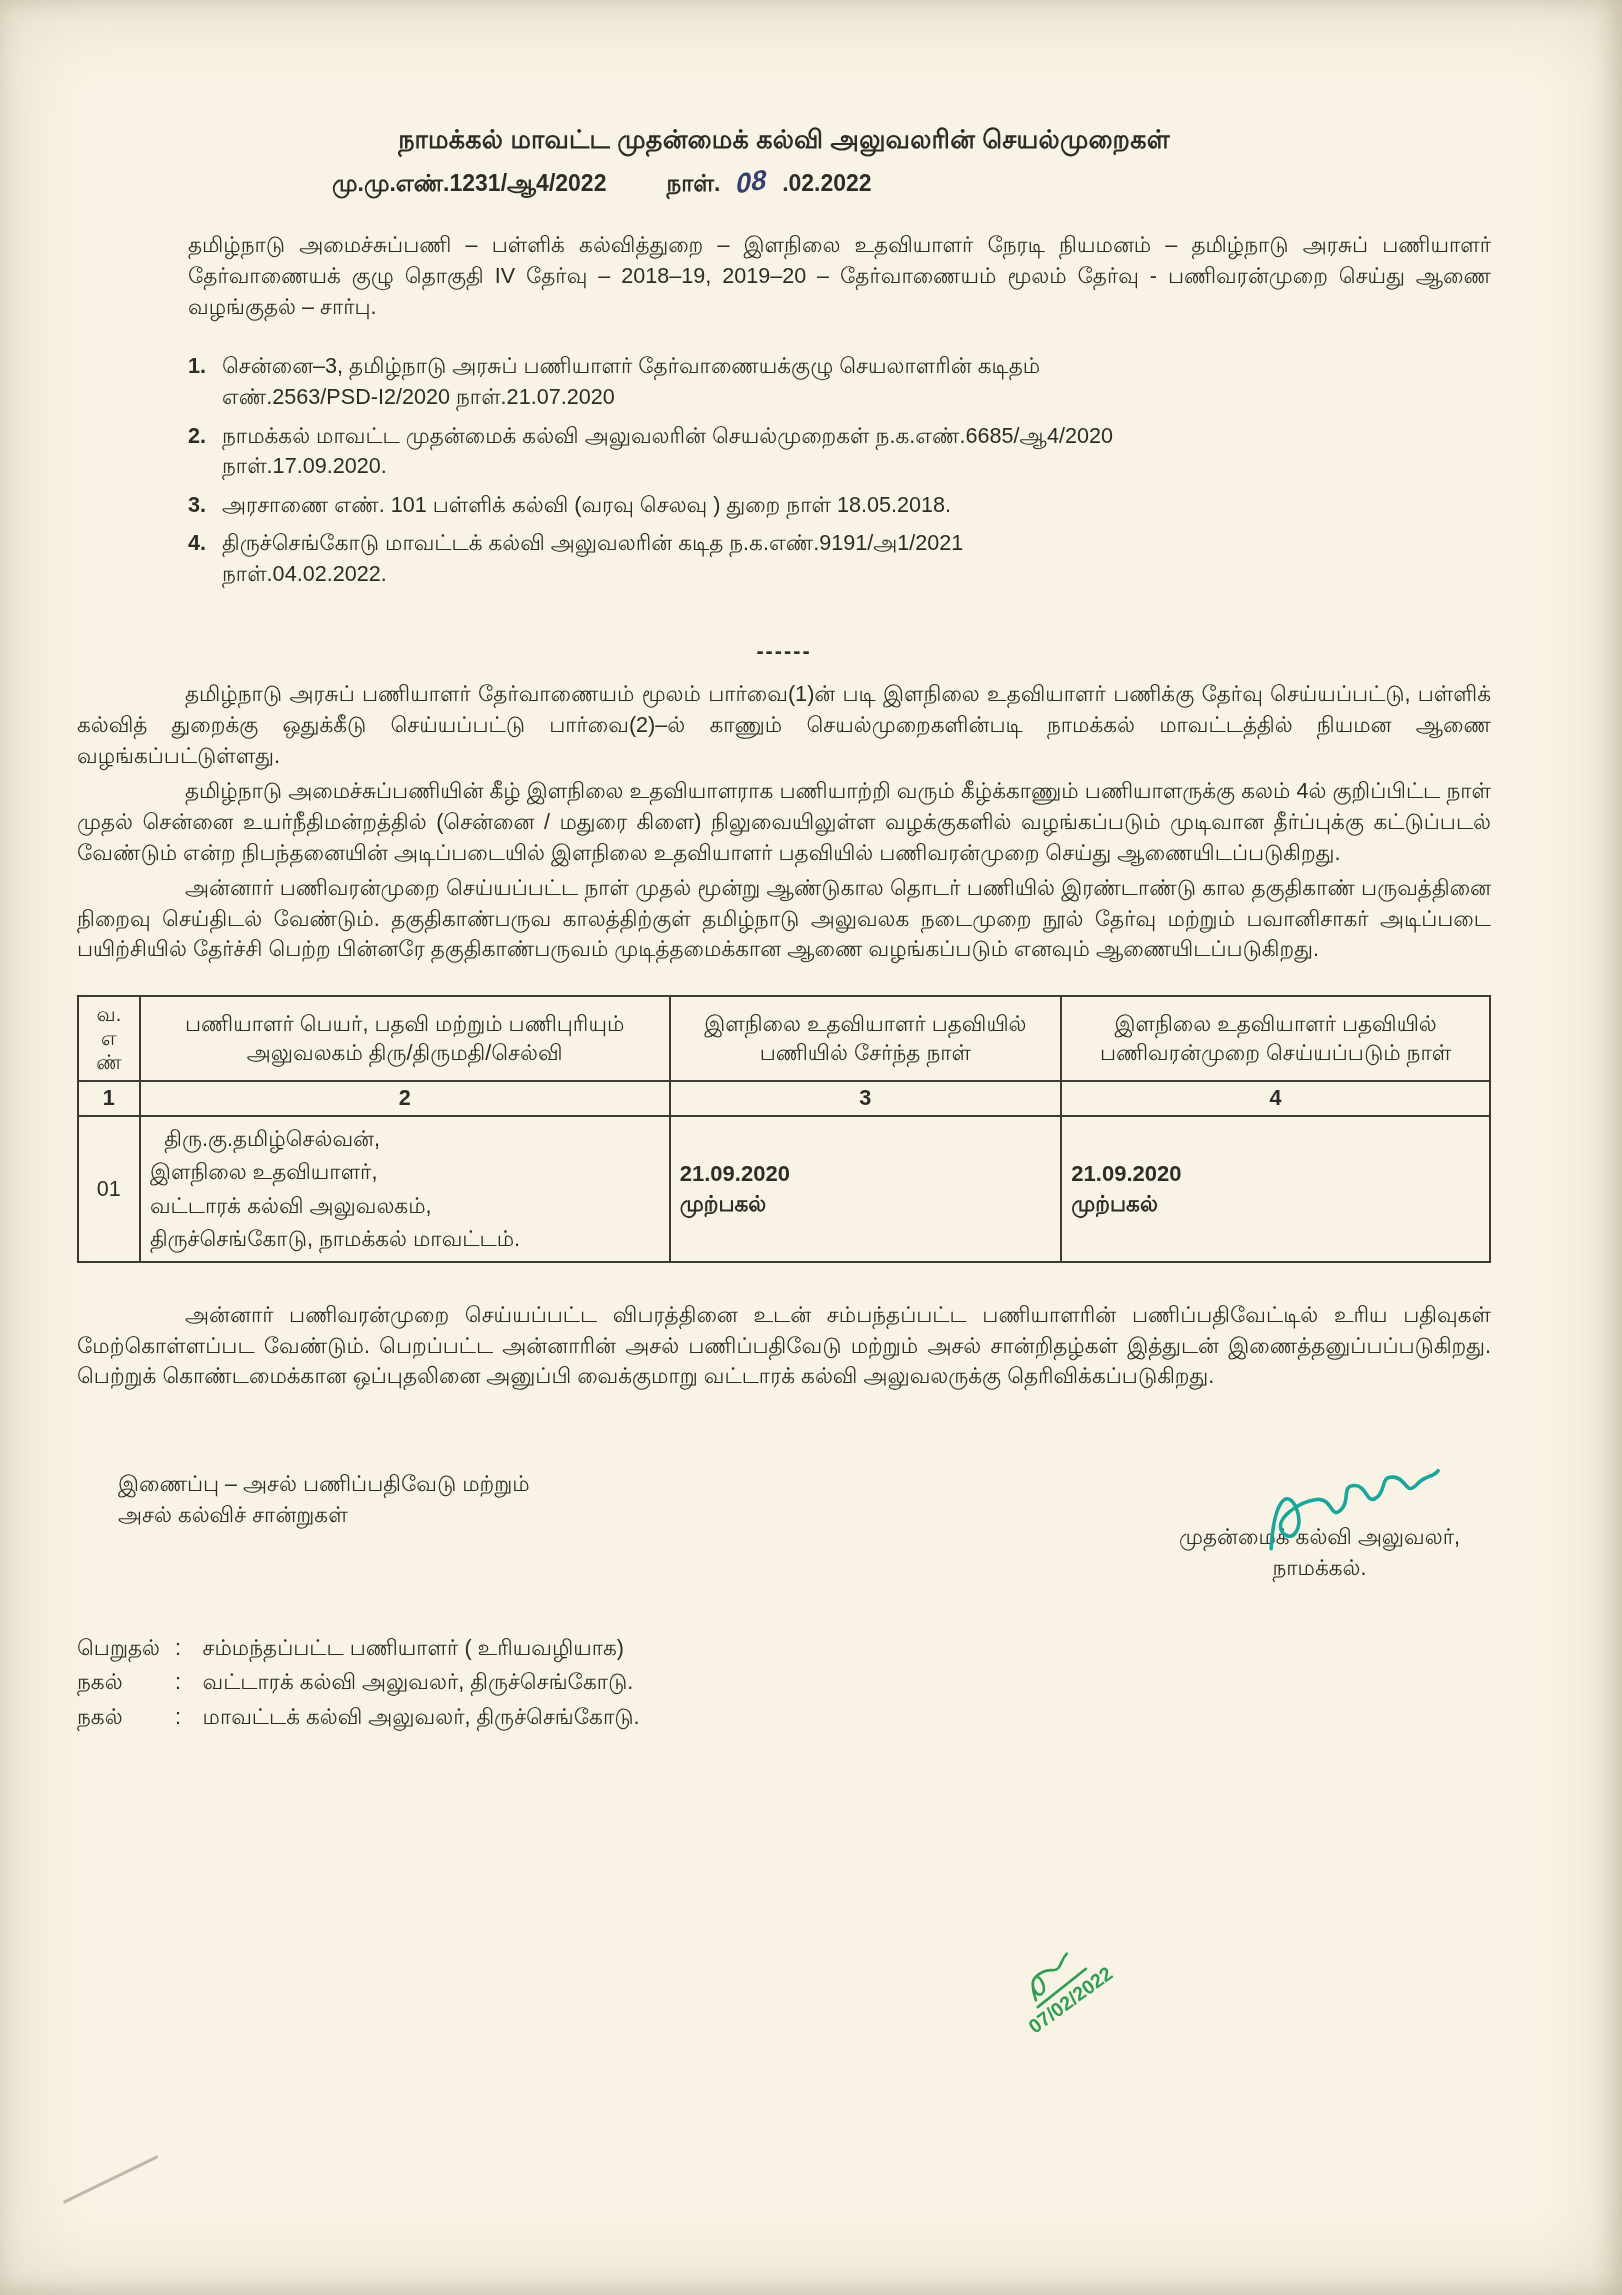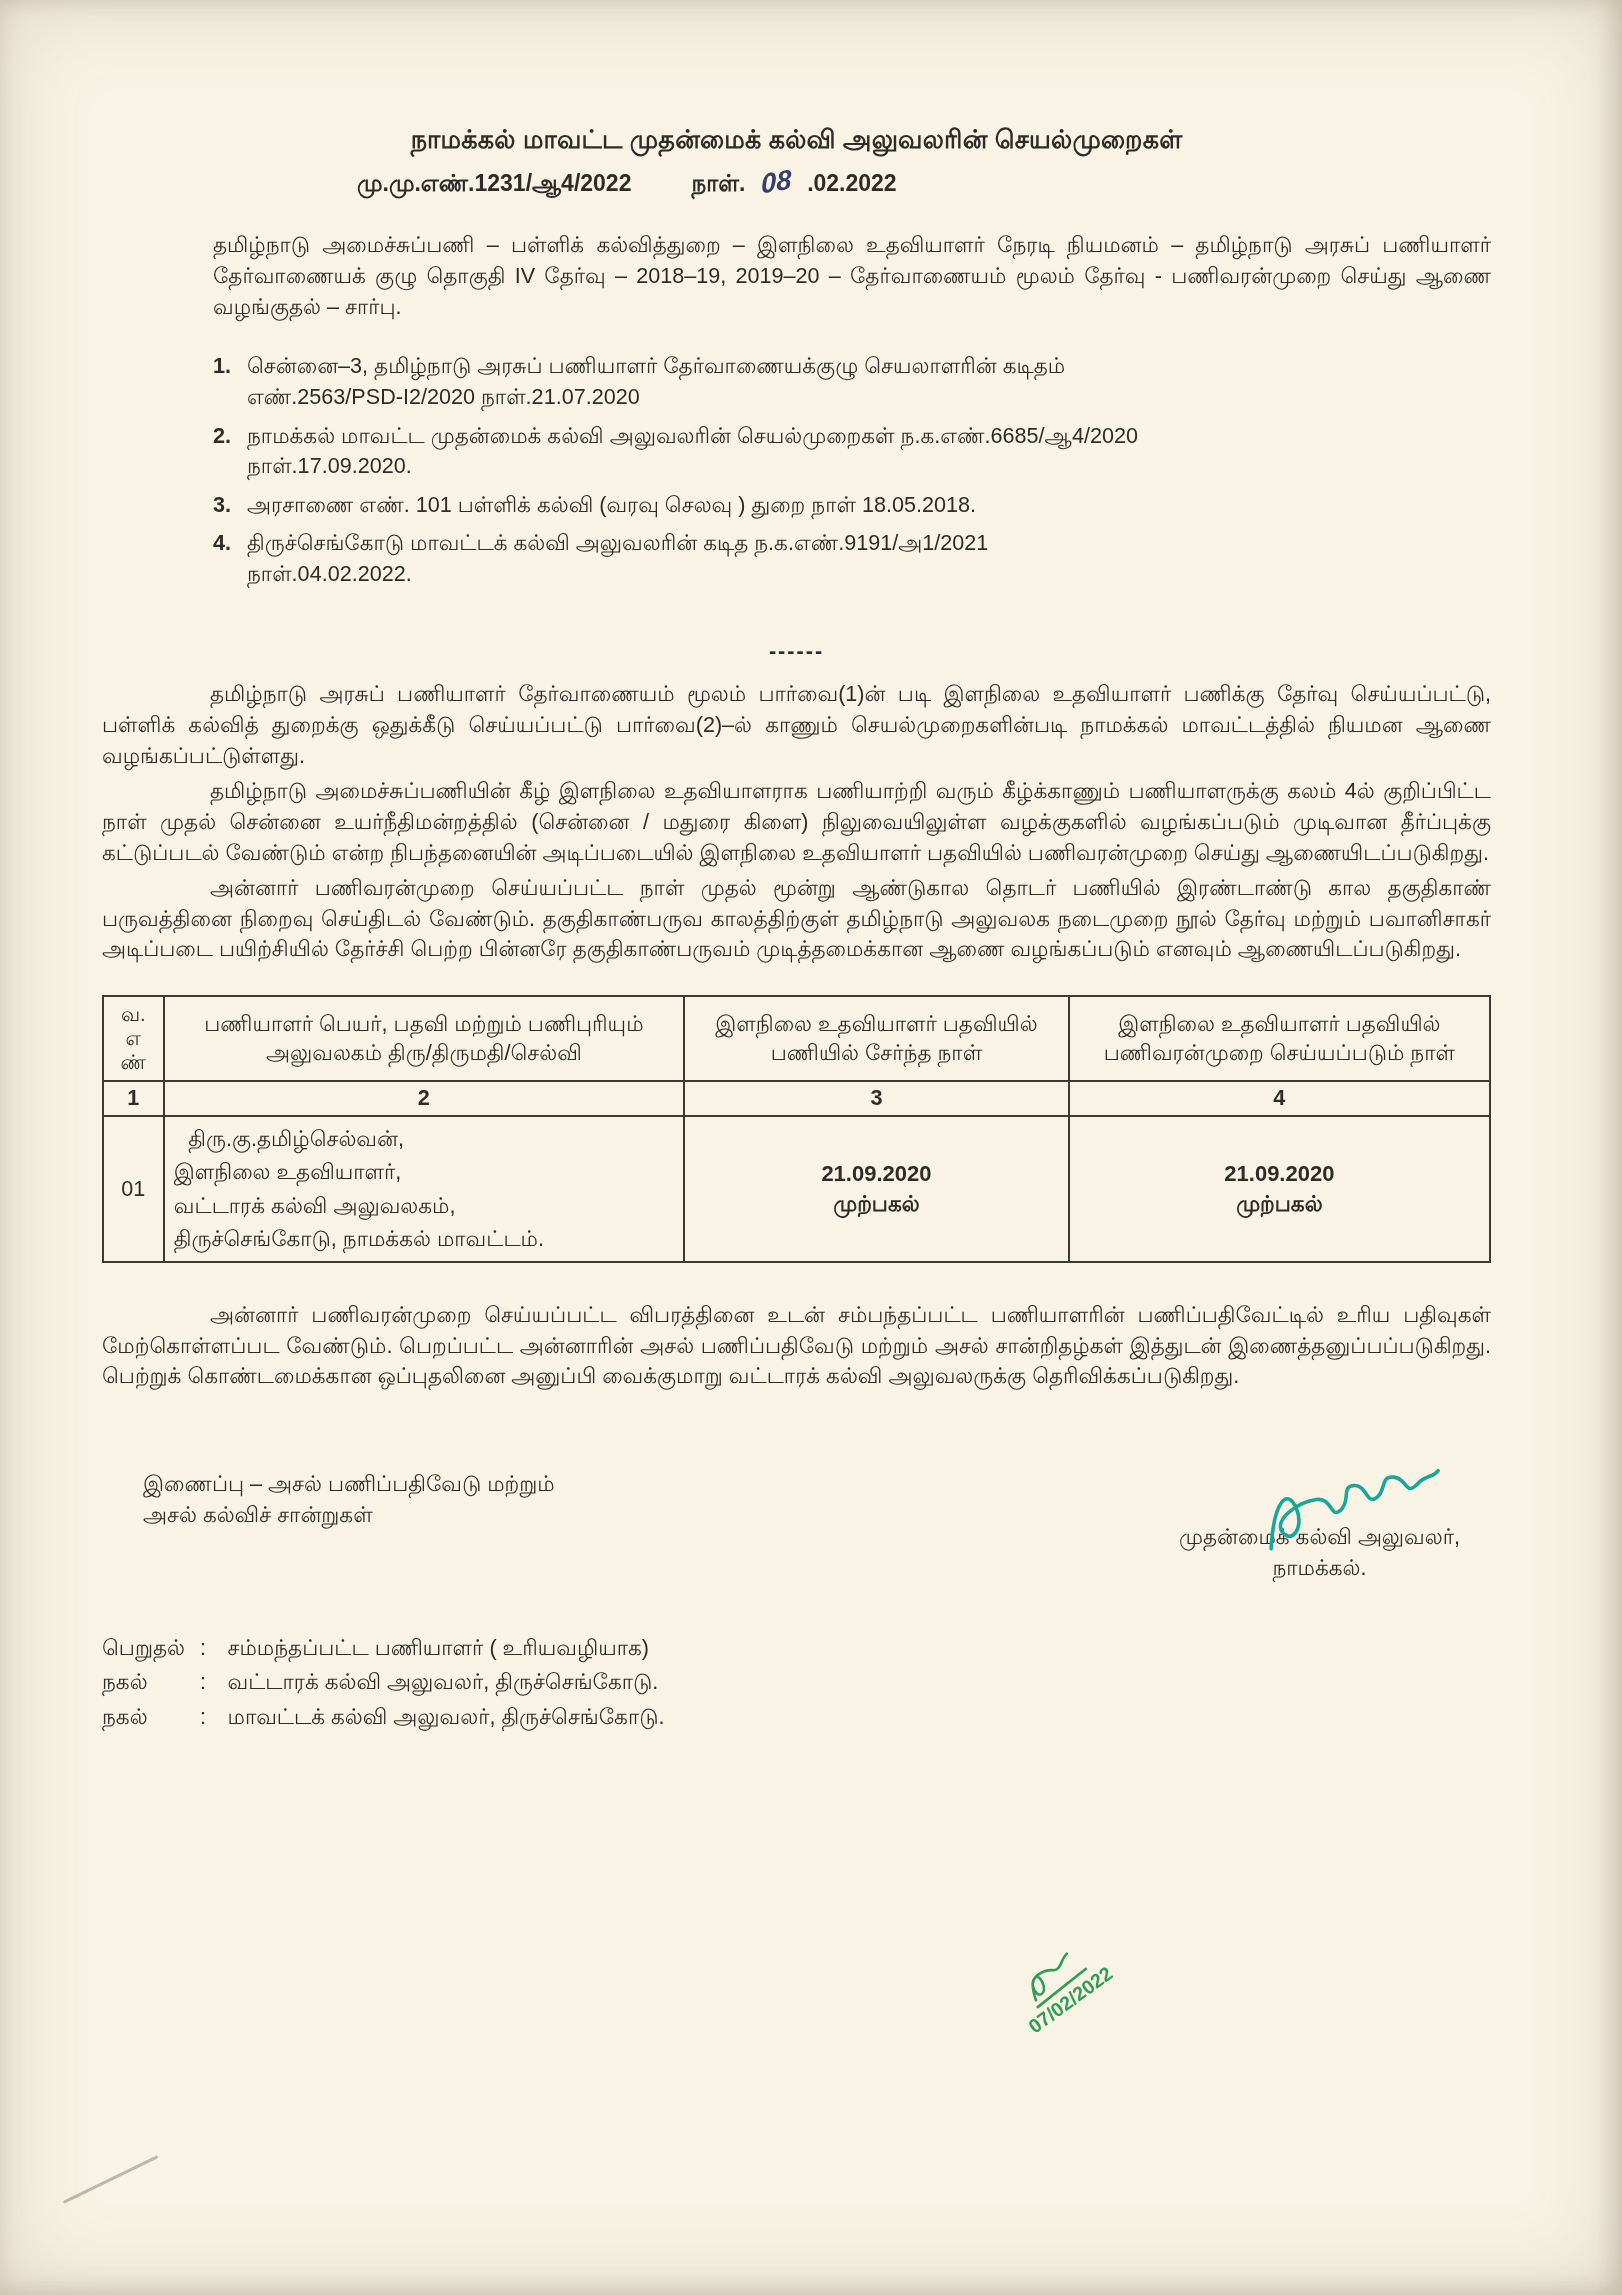--- a/index.html
+++ b/index.html
@@ -10,21 +10,21 @@
   }
   .sheet {
     position:relative;
     width:1622px; height:2295px;
     background:#f8f3e4;
     color:#2d2c29;
     font-size:21.6px;
     line-height:1.42;
     overflow:hidden;
     box-shadow: inset 0 0 92px rgba(120,100,60,.20), inset -10.5px 0 22px rgba(100,90,60,.16), inset 0 -6.5px 26px rgba(110,100,70,.12);
-    padding:121px 131px 0 102px;
+    padding:121px 131px 0 77px;
   }
   .title {
     text-align:center;
     font-size:25.5px;
     font-weight:700;
     letter-spacing:0.2px;
   }
   .refline {
     display:flex;
     margin-left:255px;
@@ -61,21 +61,21 @@
     border:2px solid #3c3a35;
     padding:5.2px 9.2px;
     vertical-align:middle;
   }
   th.h { font-weight:400; text-align:center; line-height:1.35; padding-top:9.2px; padding-bottom:9.2px; }
   th.h.sno { white-space:pre-line; line-height:1.2; font-size:20px; padding-left:2.6px; padding-right:2.6px; }
   tr.nums th { font-weight:700; text-align:center; padding:1.3px; }
   td.sno-cell { text-align:center; vertical-align:top; padding-top:6.5px; }
   td.name-cell { vertical-align:top; padding:6.5px 6.5px 6.5px 25px; line-height:1.55; }
   td.name-cell .l1 { text-indent:14.4px; }
-  td.date-cell { text-align:center; }
+  td.date-cell { text-align:left; }
   .bold-date { font-weight:700; font-size:22px; }
   .session { font-weight:700; }
   .bottom-row { display:flex; justify-content:space-between; margin-top:77px; align-items:flex-start; }
   .enclosure { margin-left:41px; display:inline-block; }
   .enclosure .l2 { text-align:left; }
   .sig-block { margin-right:31px; text-align:center; position:relative; }
   .sig-scribble { display:block; margin:0 auto -26px; transform:rotate(-12deg) translateX(36px); }
   .copies { margin-top:48px; }
   .copy-row { display:flex; line-height:1.58; }
   .copy-row .c-label { width:98px; flex-shrink:0; }

